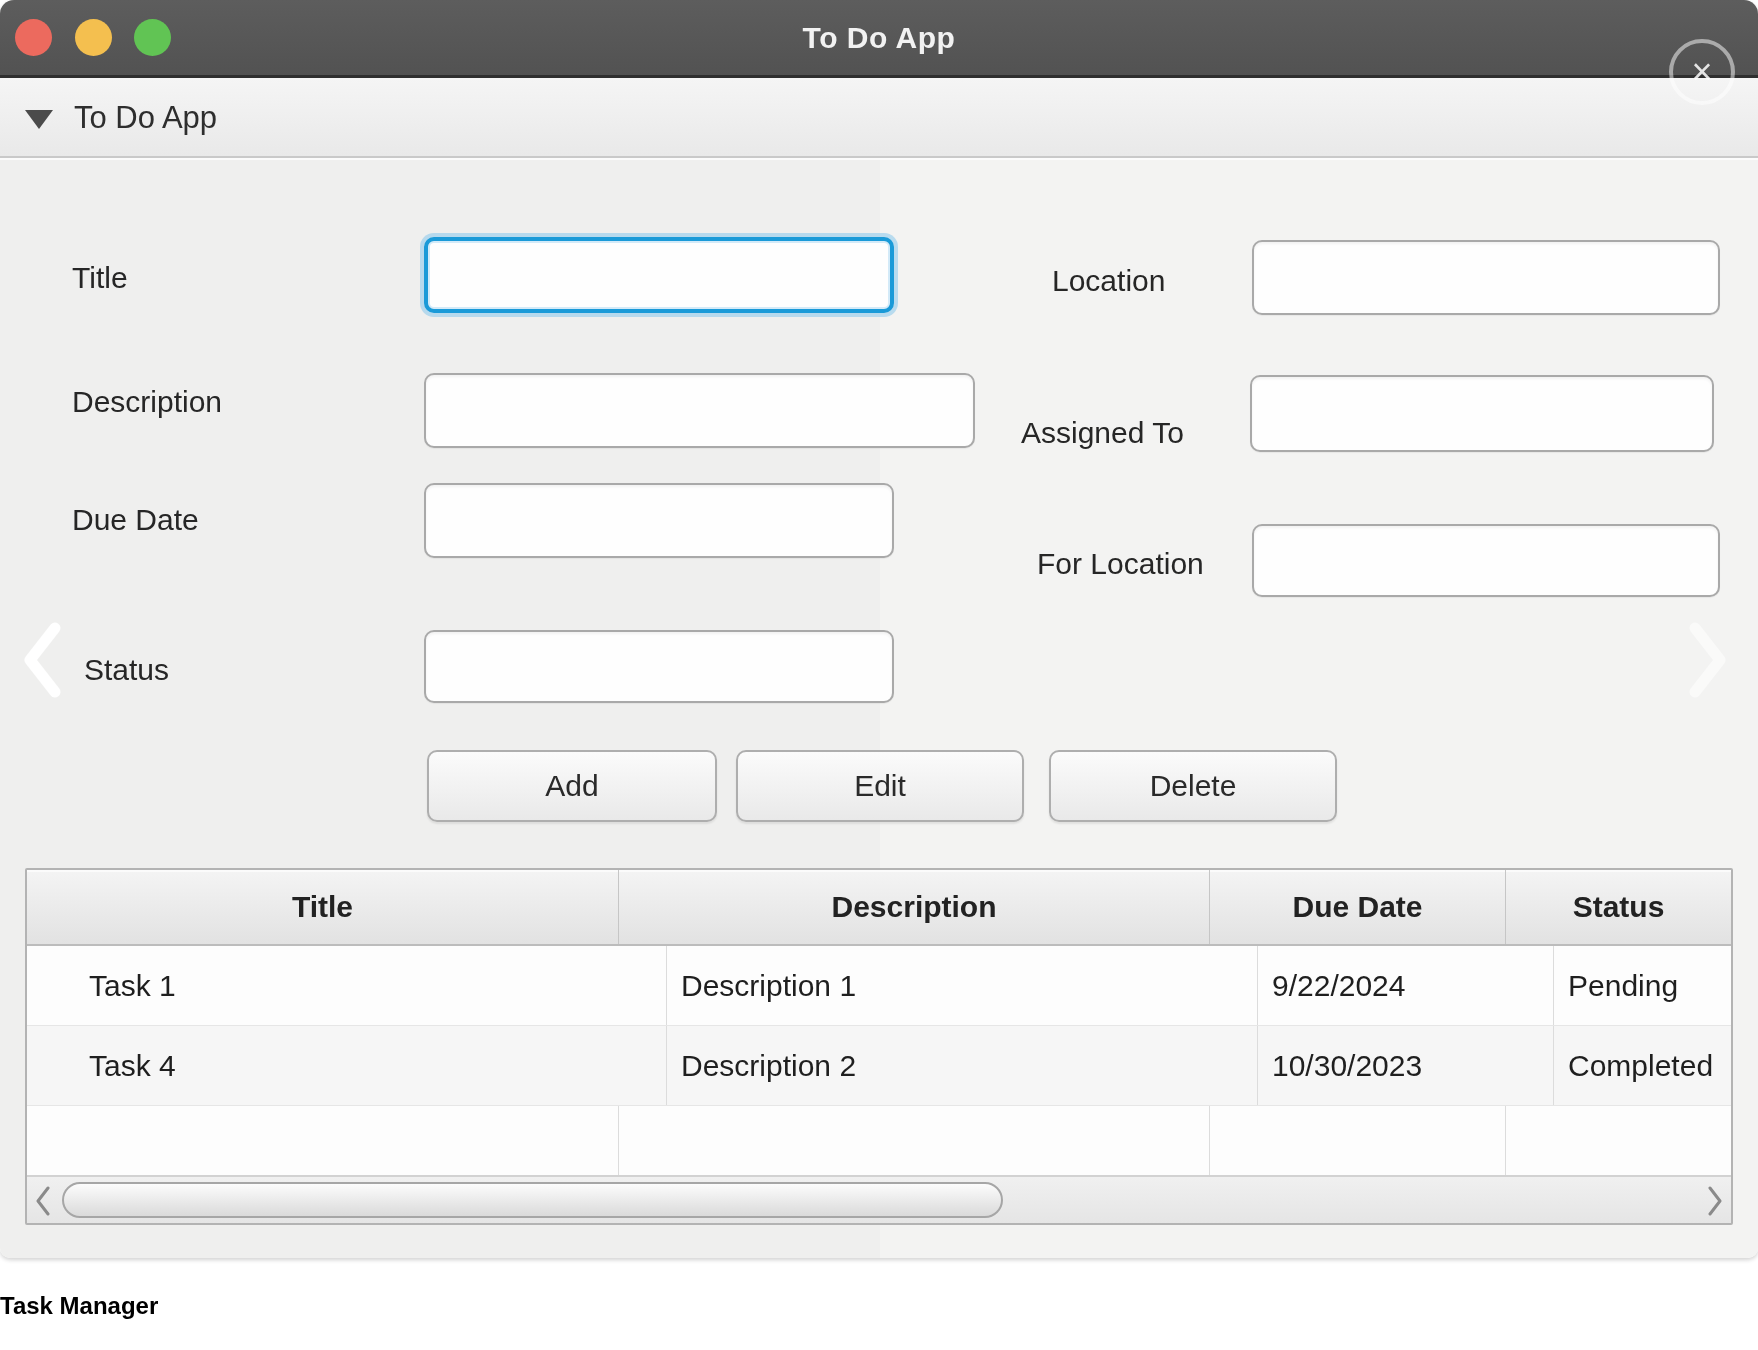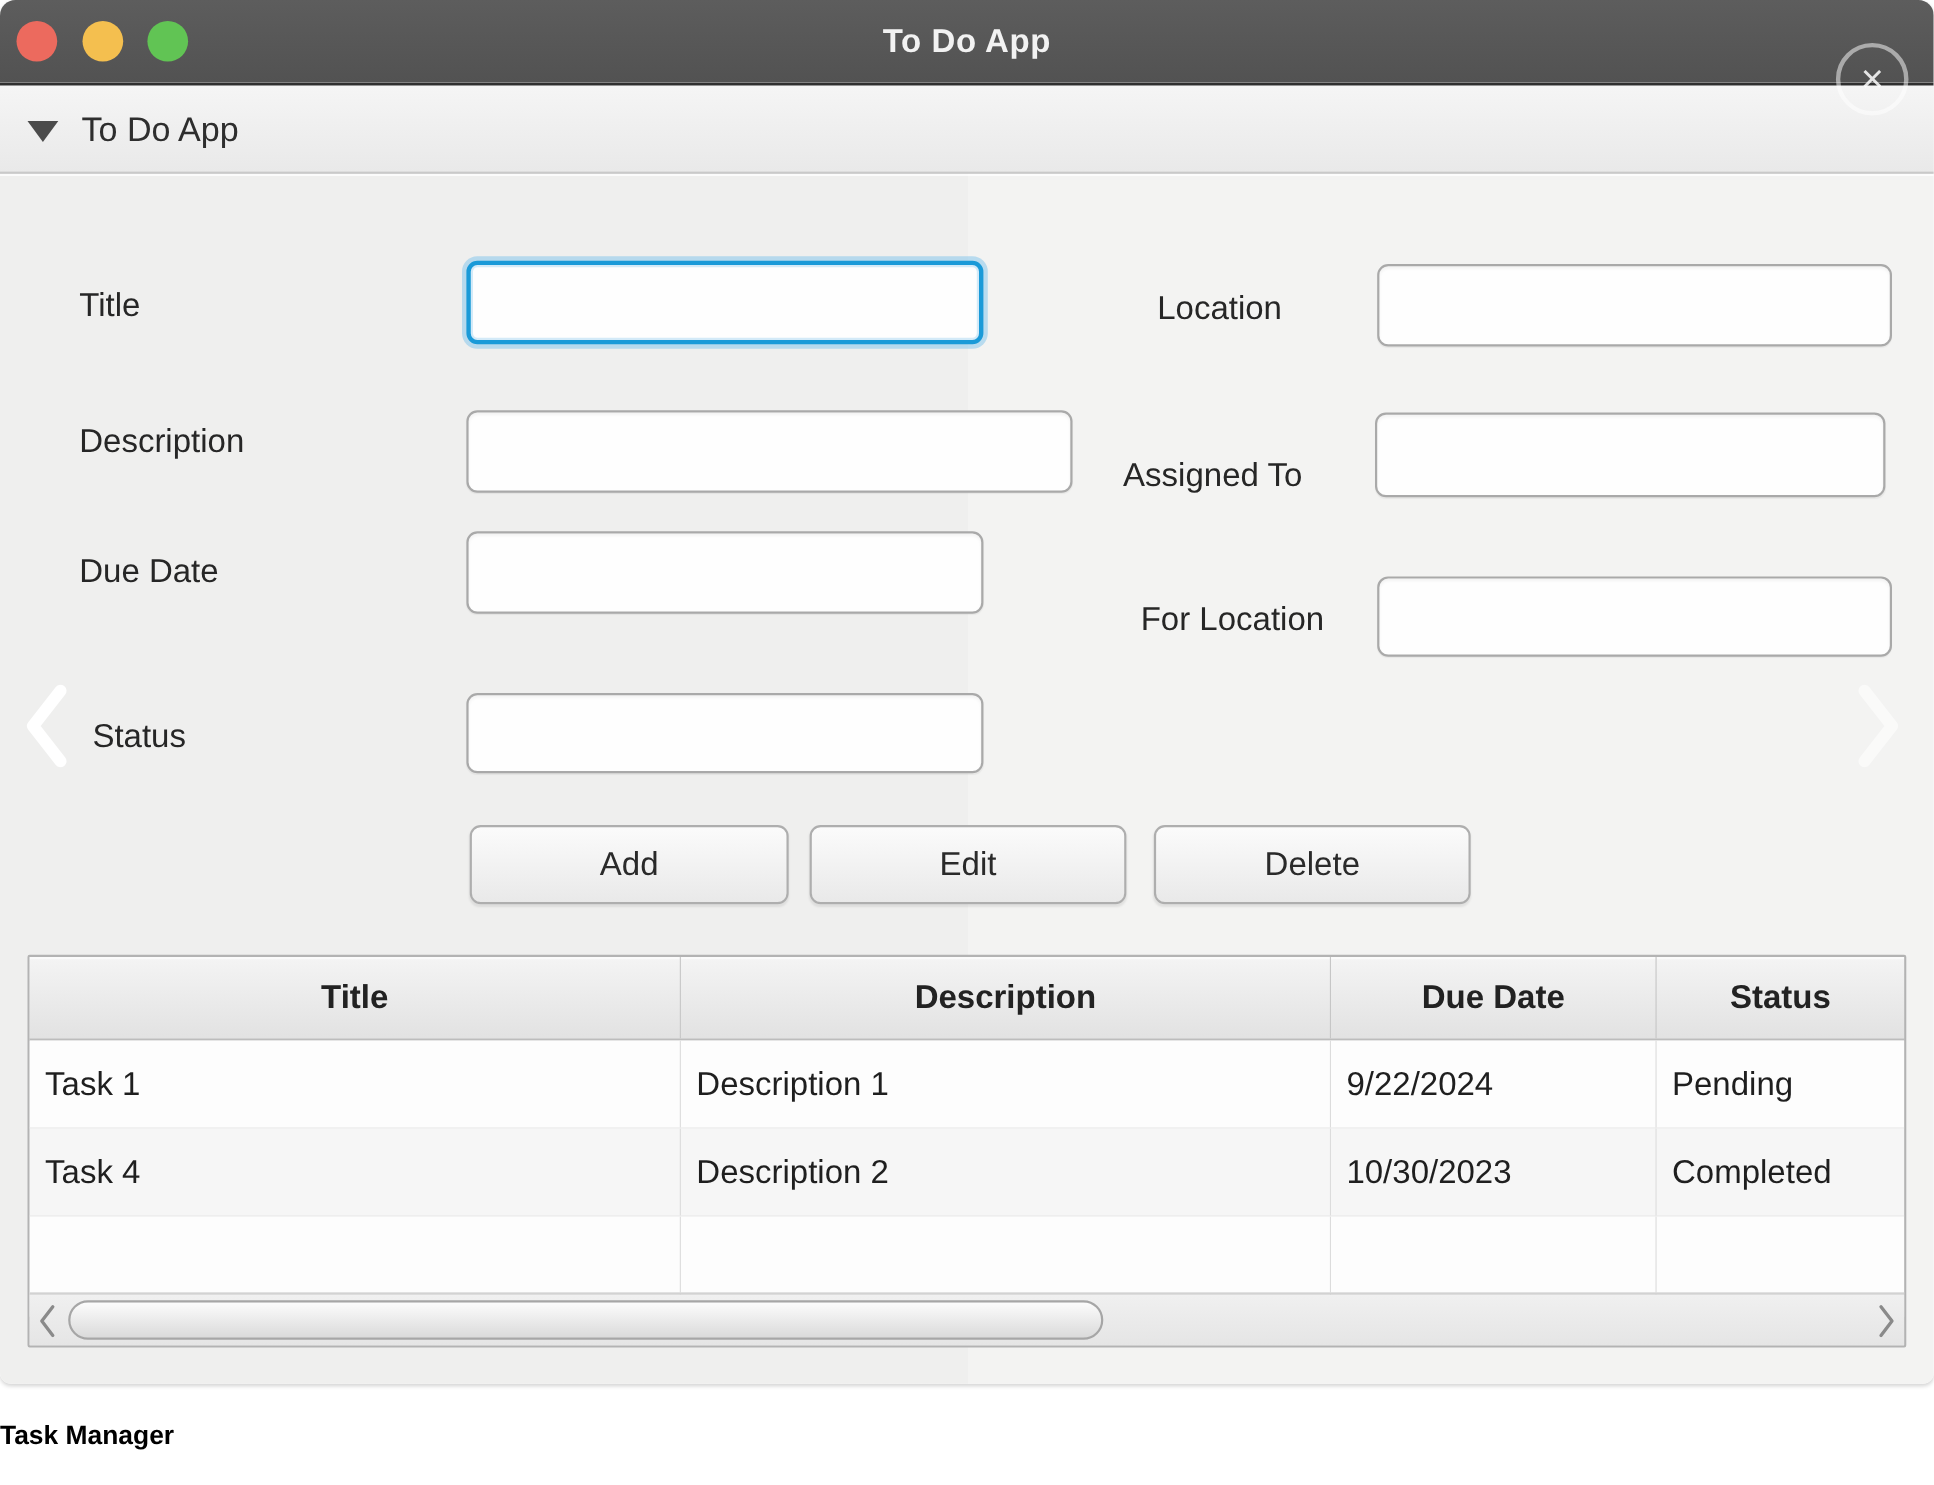--- a/index.html
+++ b/index.html
@@ -82,21 +82,21 @@
   .thead{display:flex;height:76px;border-bottom:2px solid #bcbcbc;box-sizing:border-box;
     background:linear-gradient(#f4f4f4,#e2e2e2);}
   .th{
     display:flex;align-items:center;justify-content:center;
     font-size:30px;font-weight:700;color:#222;
     border-right:1px solid #c6c6c6;box-sizing:border-box;height:100%;
     box-shadow:inset 0 2px 0 #fbfbfb;
   }
   .tr{display:flex;border-bottom:1px solid #e6e6e6;box-sizing:border-box;background:#fdfdfd;}
   .tr.alt{background:#f6f6f6;}
-  .tr.r1,.tr.r2{height:80px;}
+  .tr.r1,.tr.r2{height:80px;padding-left:48px;}
   .tr.r3{height:70px;}
   .tr.r4{height:21px;border-bottom:none;}
   .td{
     display:flex;align-items:center;font-size:30px;color:#1f1f1f;
     padding-left:14px;border-right:1px solid #dcdcdc;box-sizing:border-box;
   }
   .c0{width:592px;} .c1{width:591px;} .c2{width:296px;} .c3{flex:1;border-right:none !important;}
   .hscrollbar{
     position:absolute;left:0;bottom:0;width:100%;height:48px;
     background:linear-gradient(#f0f0f0,#e5e5e5);border-top:2px solid #d2d2d2;box-sizing:border-box;

